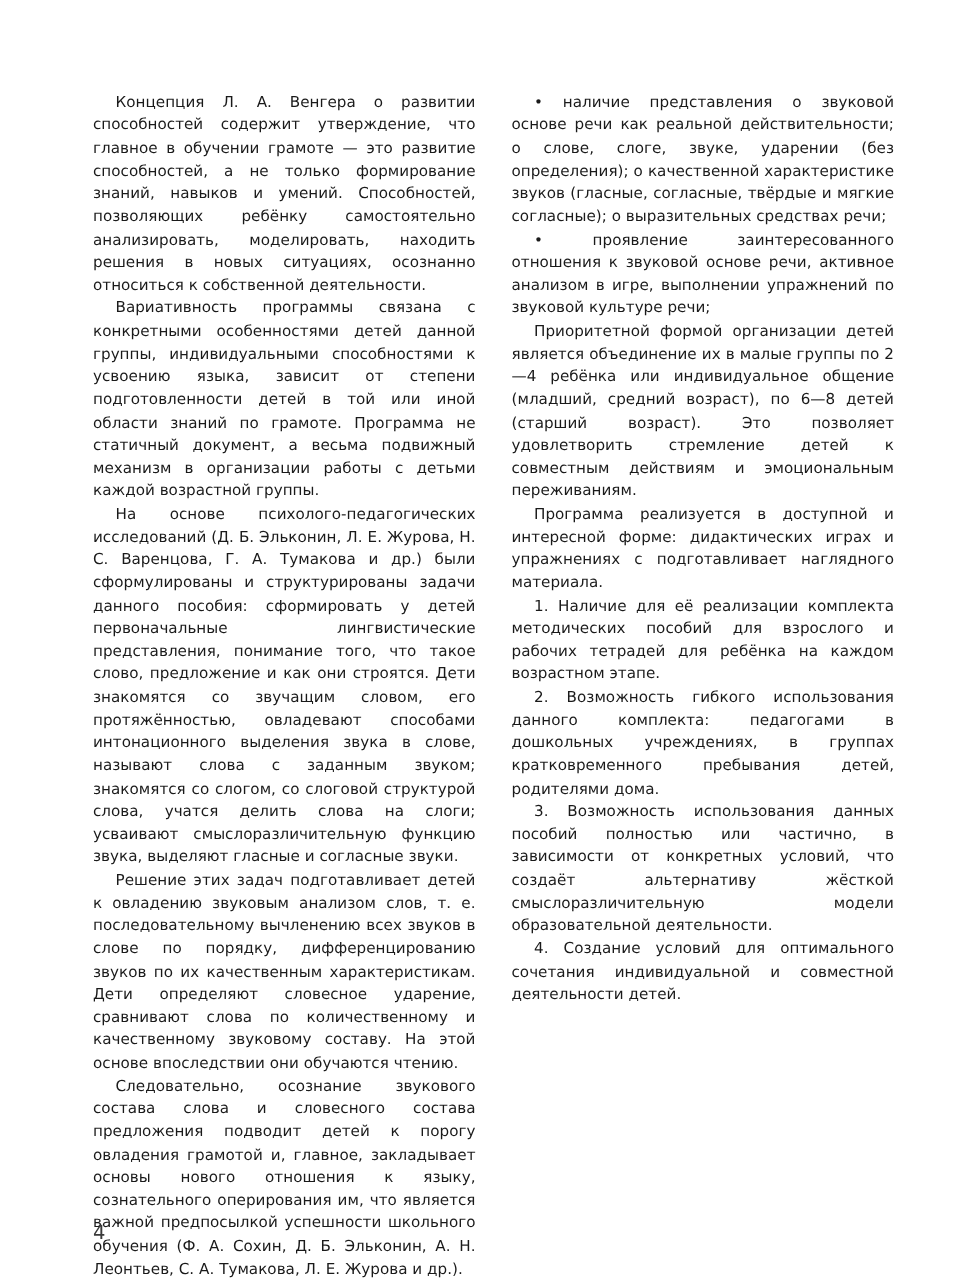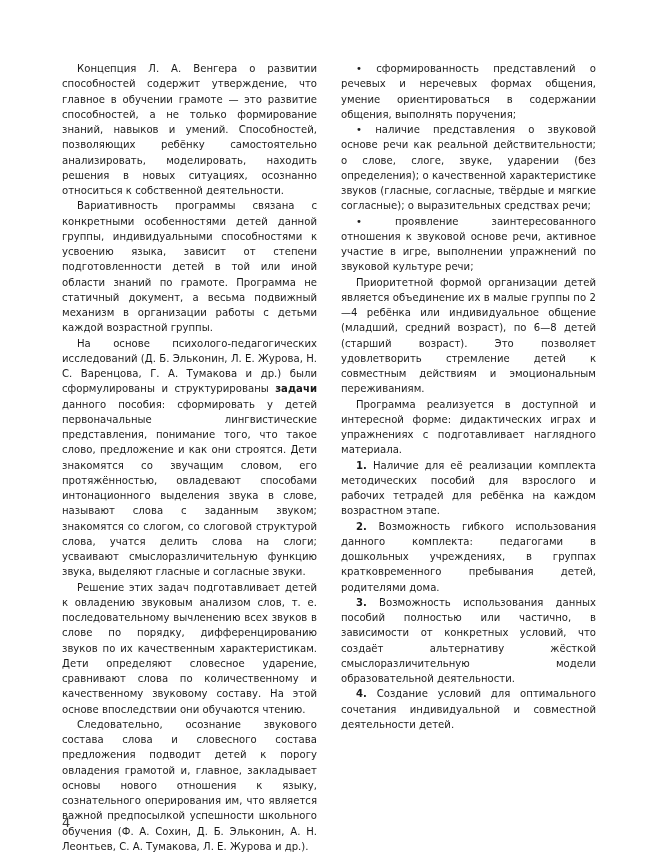--- a/index.html
+++ b/index.html
@@ -44,21 +44,21 @@
     word-spacing: 0px;
     hyphens: manual;
   }
   p.indent {
     text-indent: 15px;
   }
   p.bullet {
     text-indent: 15px;
   }
   b {
-    font-weight: 700;
+    font-weight: 400;
   }
   .page-number {
     position: absolute;
     left: 62px;
     bottom: 38px;
     font-size: 13px;
     line-height: 14px;
     color: #3a3a3a;
     font-family: "DejaVu Sans", sans-serif;
   }
@@ -71,23 +71,22 @@
   <div class="columns">
     <div class="col" id="left-col">
         <p class="indent"><span>Концепция Л. А. Венгера о развитии способностей содержит утверждение, что главное в обучении грамоте — это развитие способностей, а не только формирование знаний, навыков и умений. Способностей, позволяющих ребёнку самостоятельно анализировать, моделировать, находить решения в новых ситуациях, осознанно относиться к собственной деятельности.</span></p>
         <p class="indent"><span>Вариативность программы связана с конкретными особенностями детей данной группы, индивидуальными способностями к усвоению языка, зависит от степени подготовленности детей в той или иной области знаний по грамоте. Программа не статичный документ, а весьма подвижный механизм в организации работы с детьми каждой возрастной группы.</span></p>
         <p class="indent"><span>На основе психолого-педагогических исследований (Д. Б. Эльконин, Л. Е. Журова, Н. С. Варенцова, Г. А. Тумакова и др.) были сформулированы и структурированы </span><b>задачи</b><span> данного пособия: сформировать у детей первоначальные лингвистические представления, понимание того, что такое слово, предложение и как они строятся. Дети знакомятся со звучащим словом, его протяжённостью, овладевают способами интонационного выделения звука в слове, называют слова с заданным звуком; знакомятся со слогом, со слоговой структурой слова, учатся делить слова на слоги; усваивают смыслоразличительную функцию звука, выделяют гласные и согласные звуки.</span></p>
         <p class="indent"><span>Решение этих задач подготавливает детей к овладению звуковым анализом слов, т. е. последовательному вычленению всех звуков в слове по порядку, дифференцированию звуков по их качественным характеристикам. Дети определяют словесное ударение, сравнивают слова по количественному и качественному звуковому составу. На этой основе впоследствии они обучаются чтению.</span></p>
         <p class="indent"><span>Следовательно, осознание звукового состава слова и словесного состава предложения подводит детей к порогу овладения грамотой и, главное, закладывает основы нового отношения к языку, сознательного оперирования им, что является важной предпосылкой успешности школьного обучения (Ф. А. Сохин, Д. Б. Эльконин, А. Н. Леонтьев, С. А. Тумакова, Л. Е. Журова и др.).</span></p>
         <p class="indent"><span>Уровень развития речевых навыков и умений детей в области грамоты характеризуется следующими показателями:</span></p>
       </div>
     <div class="col" id="right-col">
-        <p class="bullet"><span>•</span> <span>сформированность представлений о речевых и неречевых формах общения, умение ориентироваться в содержании общения, выполнять поручения;</span></p>
         <p class="bullet"><span>•</span> <span>наличие представления о звуковой основе речи как реальной действительности; о слове, слоге, звуке, ударении (без определения); о качественной характеристике звуков (гласные, согласные, твёрдые и мягкие согласные); о выразительных средствах речи;</span></p>
-        <p class="bullet"><span>•</span> <span>проявление заинтересованного отношения к звуковой основе речи, активное участие в игре, выполнении упражнений по звуковой культуре речи;</span></p>
+        <p class="bullet"><span>•</span> <span>проявление заинтересованного отношения к звуковой основе речи, активное анализом в игре, выполнении упражнений по звуковой культуре речи;</span></p>
         <p class="indent"><span>Приоритетной формой организации детей является объединение их в малые группы по 2—4 ребёнка или индивидуальное общение (младший, средний возраст), по 6—8 детей (старший возраст). Это позволяет удовлетворить стремление детей к совместным действиям и эмоциональным переживаниям.</span></p>
         <p class="indent"><span>Программа реализуется в доступной и интересной форме: дидактических играх и упражнениях с подготавливает наглядного материала.</span></p>
         <p class="indent"><b>1.</b><span> Наличие для её реализации комплекта методических пособий для взрослого и рабочих тетрадей для ребёнка на каждом возрастном этапе.</span></p>
         <p class="indent"><b>2.</b><span> Возможность гибкого использования данного комплекта: педагогами в дошкольных учреждениях, в группах кратковременного пребывания детей, родителями дома.</span></p>
         <p class="indent"><b>3.</b><span> Возможность использования данных пособий полностью или частично, в зависимости от конкретных условий, что создаёт альтернативу жёсткой смыслоразличительную модели образовательной деятельности.</span></p>
         <p class="indent"><b>4.</b><span> Создание условий для оптимального сочетания индивидуальной и совместной деятельности детей.</span></p>
       </div>
   </div>
   <div class="page-number">4</div>
 </div>

